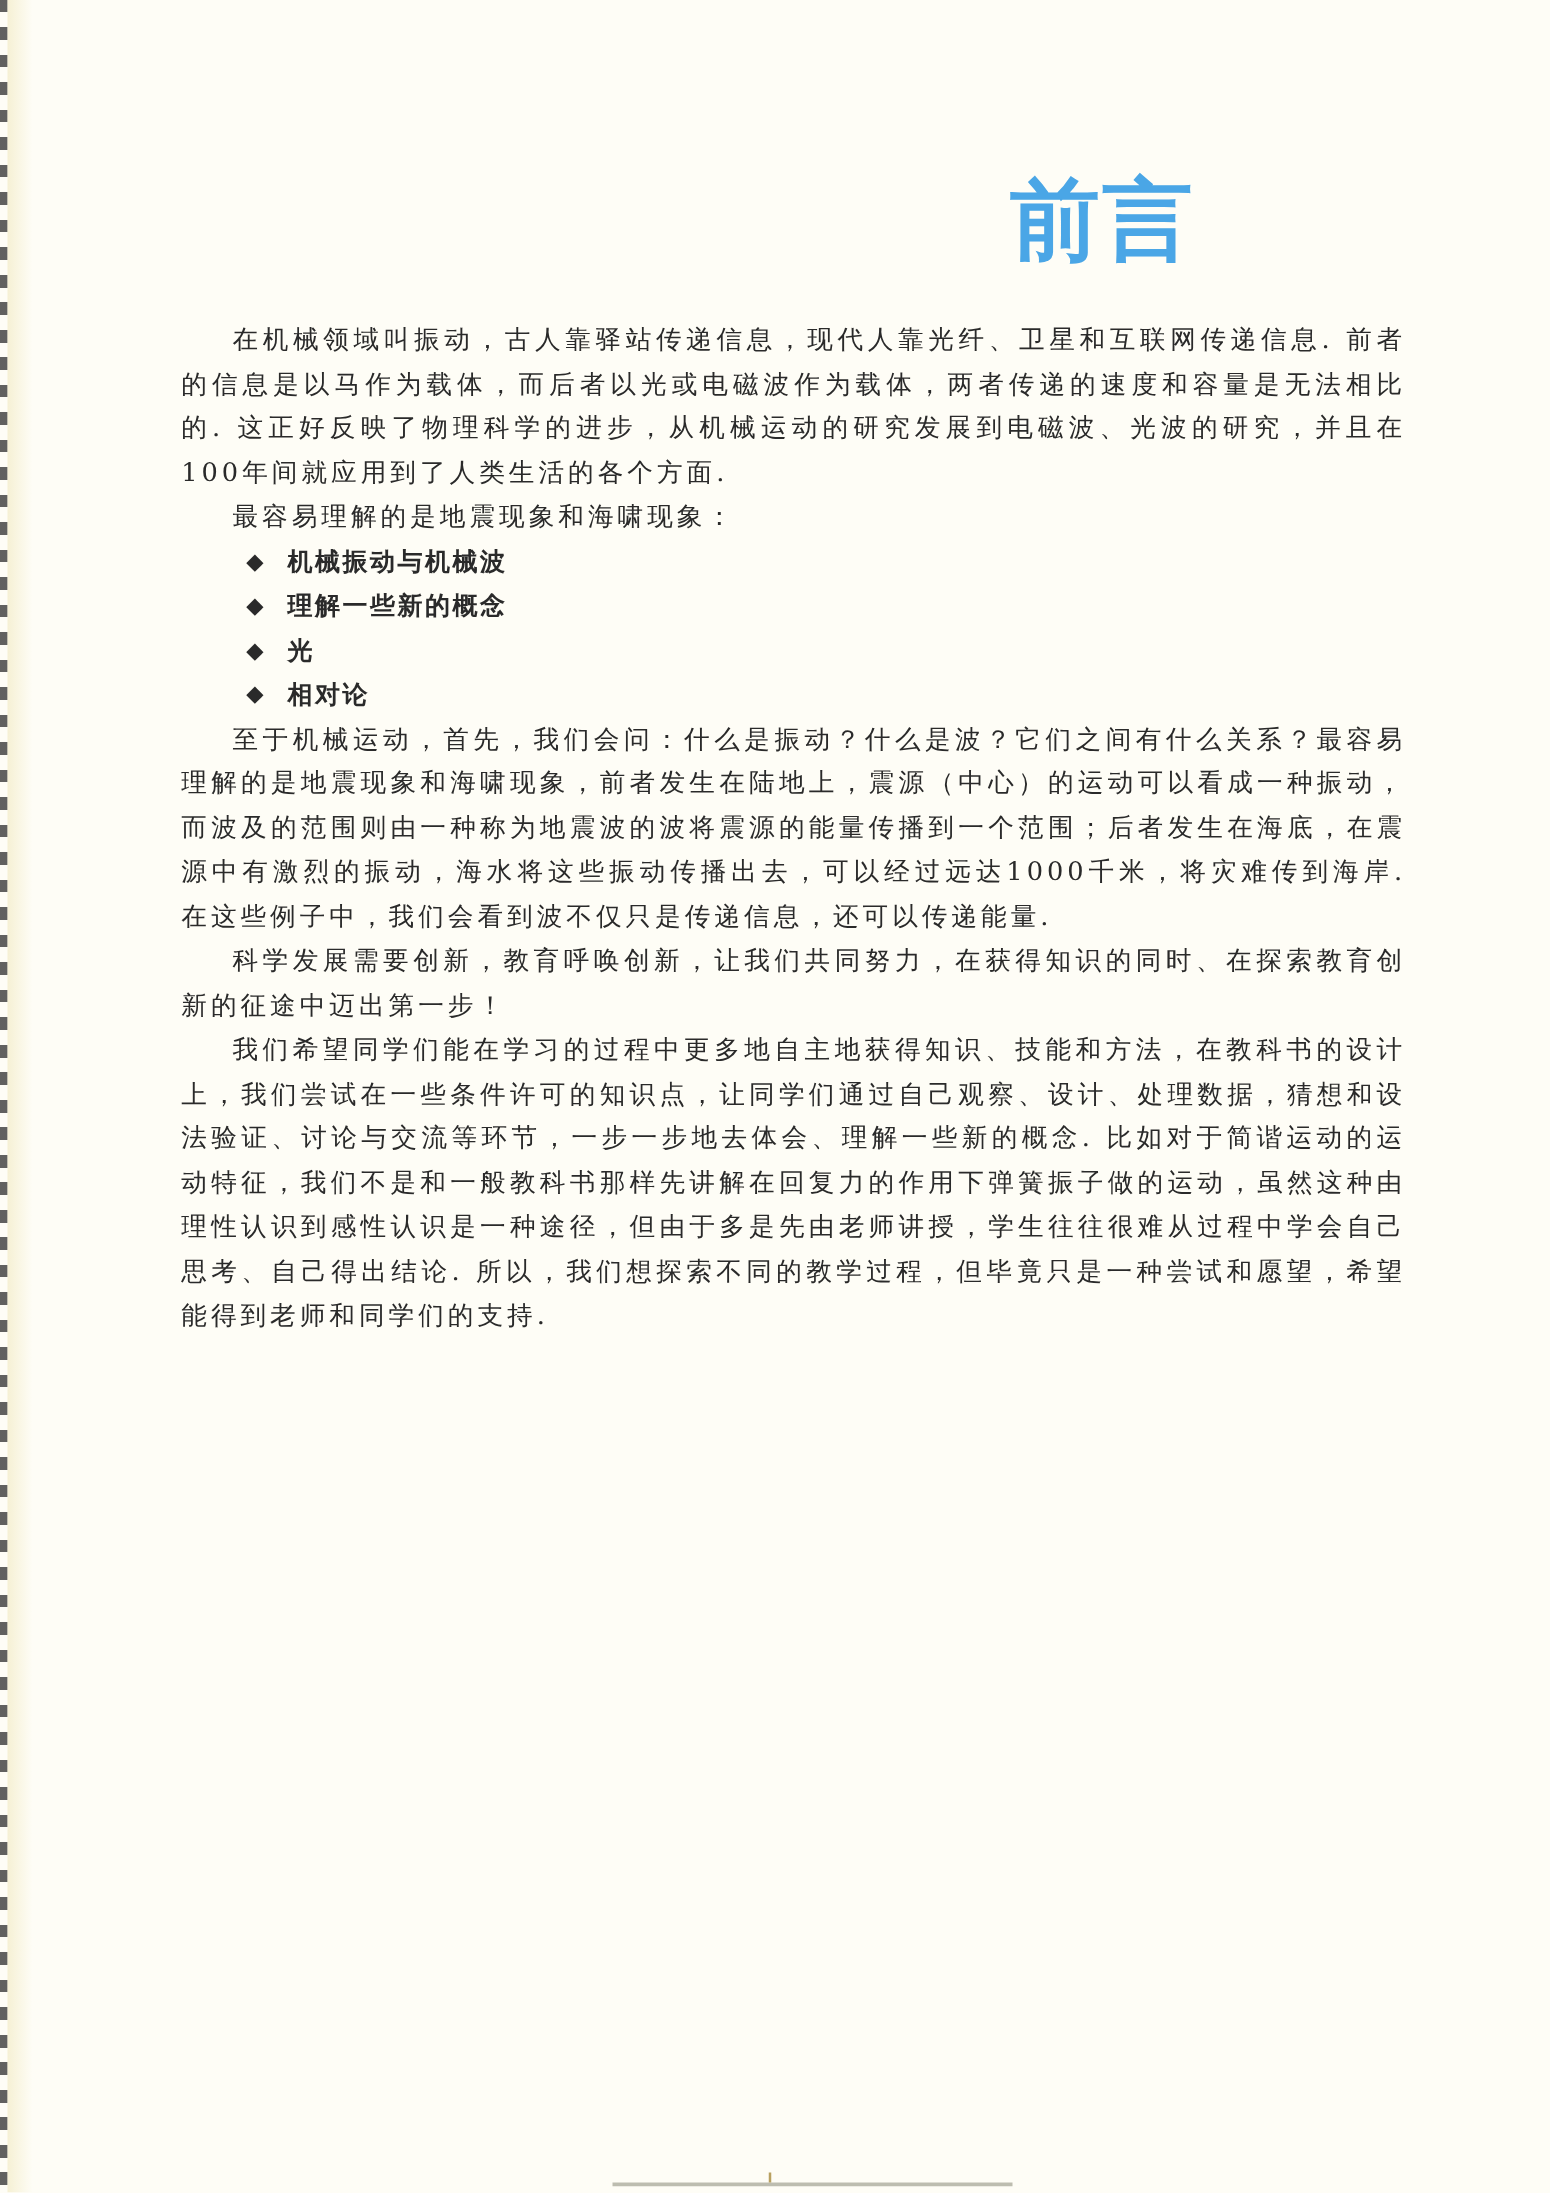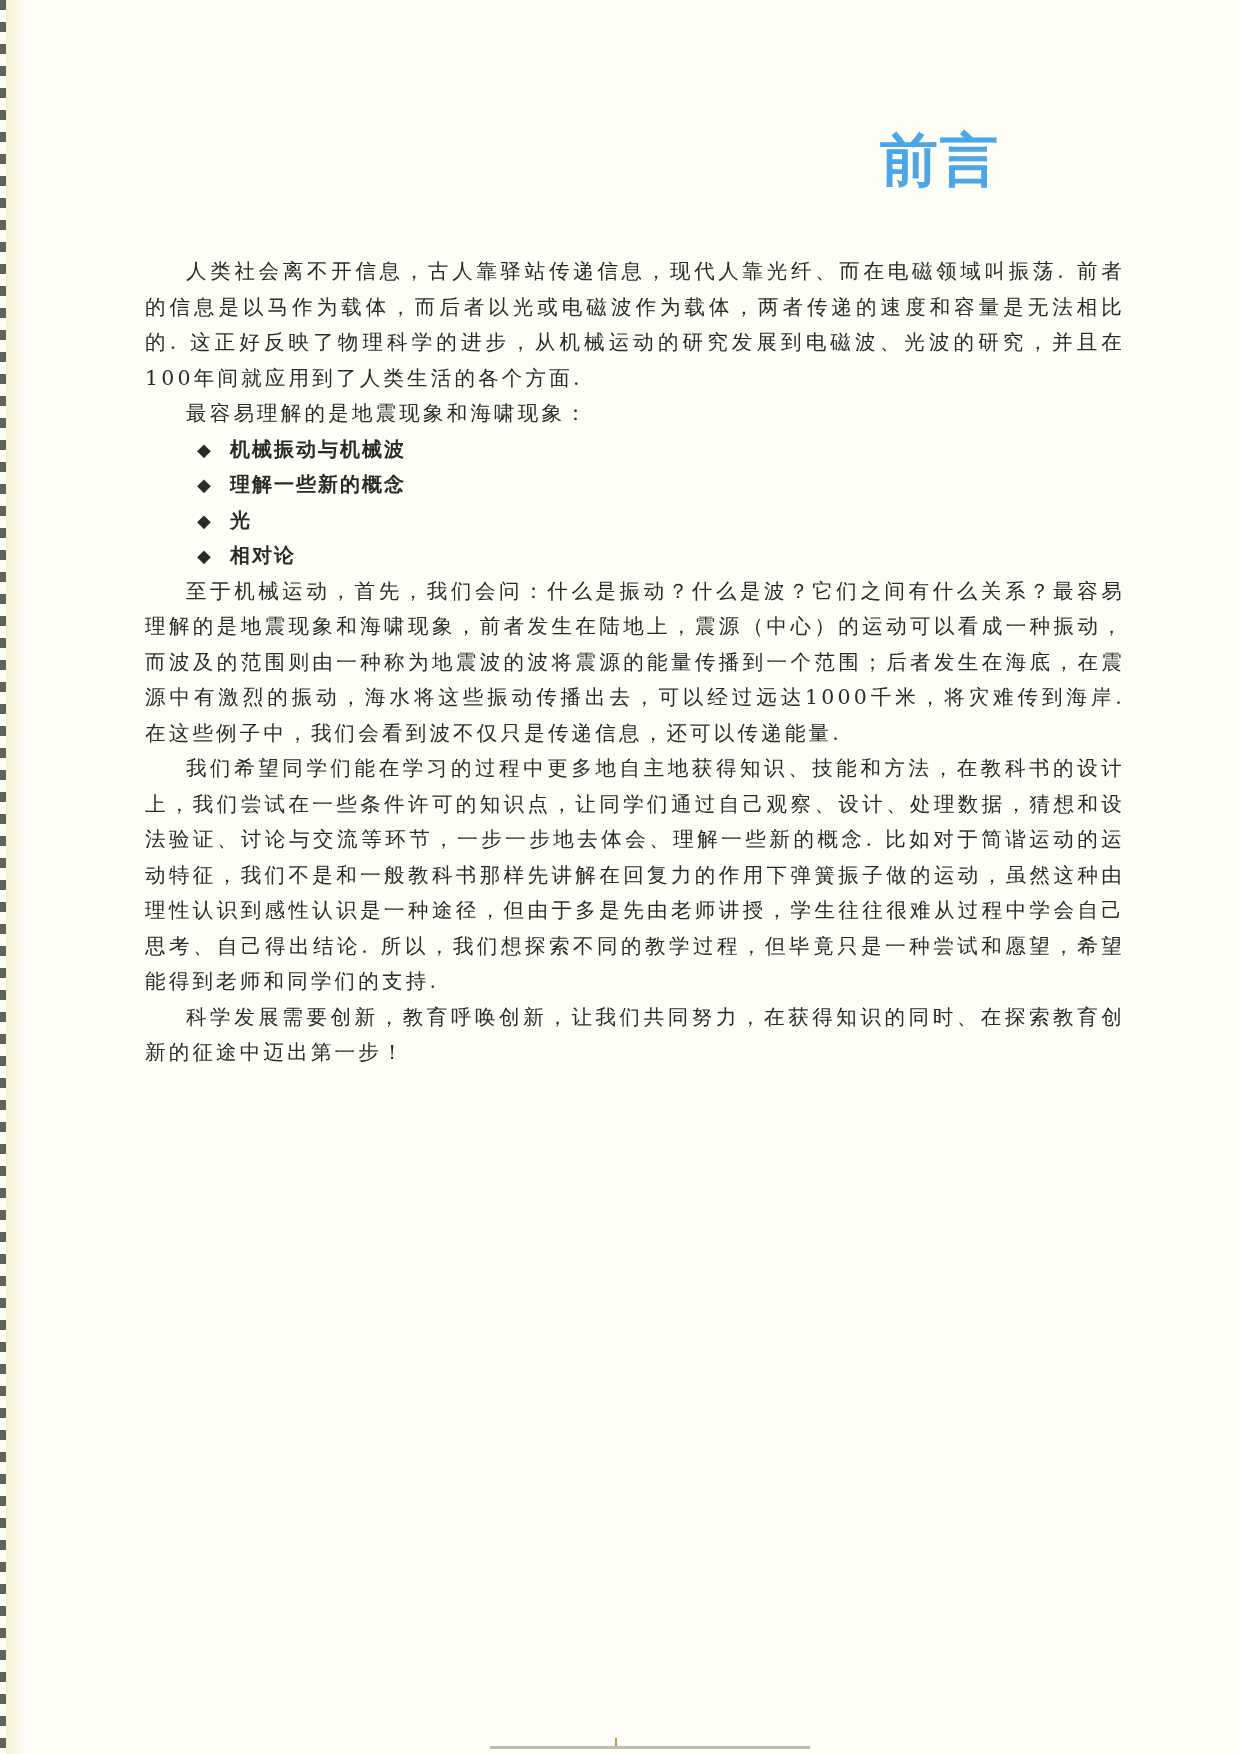--- a/index.html
+++ b/index.html
@@ -27,24 +27,24 @@
     .binding-shadow {
       position: absolute;
       left: 6px;
       top: 0;
       width: 20px;
       height: 1754px;
       background: linear-gradient(to right, rgba(240,232,190,0.6), rgba(254,253,246,0));
     }
     .page-title {
       position: absolute;
-      left: 880px;
+      left: 808px;
       top: 92px;
       font-family: "DejaVu Sans", "Liberation Sans", sans-serif;
-      font-size: 58px;
+      font-size: 72px;
       font-weight: bold;
       color: #4aa6e6;
       letter-spacing: 2px;
       line-height: 1;
     }
     .content {
       position: absolute;
       left: 145px;
       top: 254px;
       width: 980px;
@@ -100,39 +100,39 @@
   </style>
 </head>
 <body>
 
 <div class="binding-edge"></div>
 <div class="binding-shadow"></div>
 
 <h1 class="page-title">前言</h1>
 
 <div class="content">
-  <p>人类社会离不开信息，古人靠驿站传递信息，现代人靠光纤、而在电磁领域叫振荡. 前者的信息是以马作为载体，而后者以光或电磁波作为载体，两者传递的速度和容量是无法相比的. 这正好反映了物理科学的进步，从机械运动的研究发展到电磁波、光波的研究，并且在100年间就应用到了人类生活的各个方面.</p>
+  <p>在机械领域叫振动，古人靠驿站传递信息，现代人靠光纤、卫星和互联网传递信息. 前者的信息是以马作为载体，而后者以光或电磁波作为载体，两者传递的速度和容量是无法相比的. 这正好反映了物理科学的进步，从机械运动的研究发展到电磁波、光波的研究，并且在100年间就应用到了人类生活的各个方面.</p>
   <p>最容易理解的是地震现象和海啸现象：</p>
   <ul class="topic-list">
     <li>
       <span class="bullet">◆</span>
       <span class="topic-label">机械振动与机械波</span>
     </li>
     <li>
       <span class="bullet">◆</span>
       <span class="topic-label">理解一些新的概念</span>
     </li>
     <li>
       <span class="bullet">◆</span>
       <span class="topic-label">光</span>
     </li>
     <li>
       <span class="bullet">◆</span>
       <span class="topic-label">相对论</span>
     </li>
   </ul>
   <p>至于机械运动，首先，我们会问：什么是振动？什么是波？它们之间有什么关系？最容易理解的是地震现象和海啸现象，前者发生在陆地上，震源（中心）的运动可以看成一种振动，而波及的范围则由一种称为地震波的波将震源的能量传播到一个范围；后者发生在海底，在震源中有激烈的振动，海水将这些振动传播出去，可以经过远达1000千米，将灾难传到海岸. 在这些例子中，我们会看到波不仅只是传递信息，还可以传递能量.</p>
+  <p>科学发展需要创新，教育呼唤创新，让我们共同努力，在获得知识的同时、在探索教育创新的征途中迈出第一步！</p>
   <p>我们希望同学们能在学习的过程中更多地自主地获得知识、技能和方法，在教科书的设计上，我们尝试在一些条件许可的知识点，让同学们通过自己观察、设计、处理数据，猜想和设法验证、讨论与交流等环节，一步一步地去体会、理解一些新的概念. 比如对于简谐运动的运动特征，我们不是和一般教科书那样先讲解在回复力的作用下弹簧振子做的运动，虽然这种由理性认识到感性认识是一种途径，但由于多是先由老师讲授，学生往往很难从过程中学会自己思考、自己得出结论. 所以，我们想探索不同的教学过程，但毕竟只是一种尝试和愿望，希望能得到老师和同学们的支持.</p>
-  <p>科学发展需要创新，教育呼唤创新，让我们共同努力，在获得知识的同时、在探索教育创新的征途中迈出第一步！</p>
 </div>
 
 <div class="footer-bar"></div>
 <div class="footer-tick"></div>
 
 </body></html>

